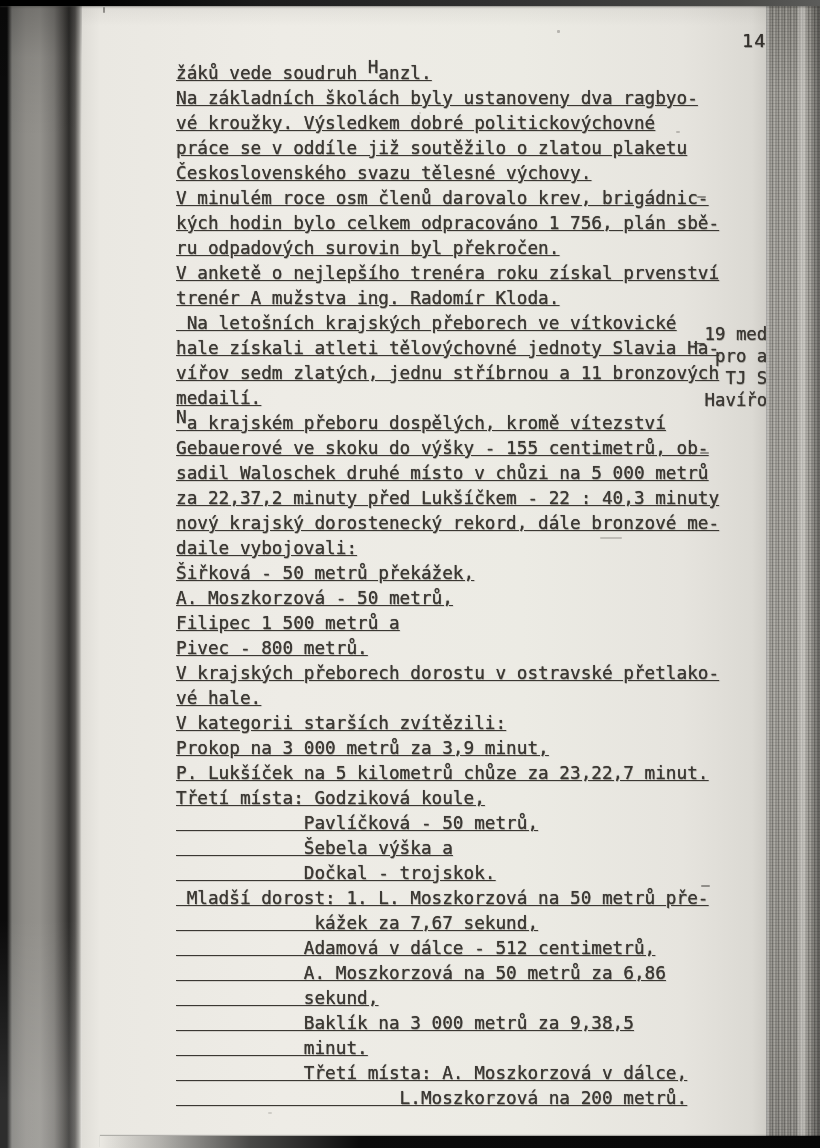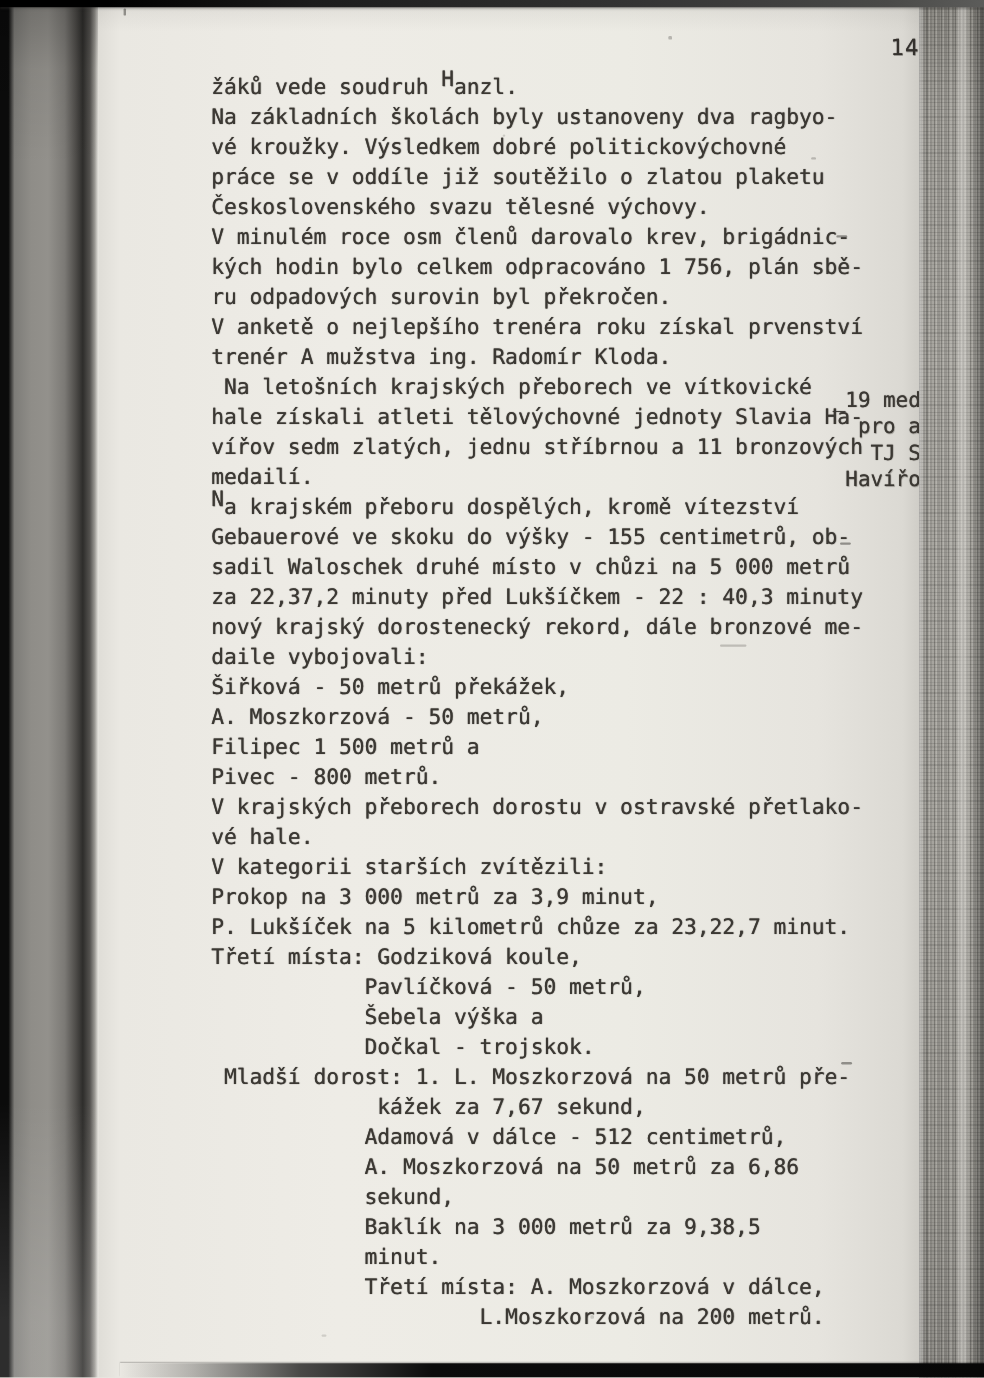--- a/index.html
+++ b/index.html
@@ -53,20 +53,21 @@
   .page-number {
     position: absolute; left: 660px; top: 30px;
     font-size: 18.5px; letter-spacing: 1px; color: #34312d;
     text-shadow: 0 0 0.7px rgba(52,49,45,0.9), 0.5px 0.5px 0.5px rgba(52,49,45,0.35);
   }
   .body-text {
     position: absolute; left: 94px; top: 61px;
     font-size: 17.7px; line-height: 25px; white-space: pre;
     color: #3b3833;
     text-shadow: 0 0 0.7px rgba(59,56,51,0.88), 0.5px 0.5px 0.6px rgba(59,56,51,0.32);
+    text-decoration: underline;
   }
   .body-text .line { height: 25px; }
   .sup { position: relative; top: -6px; }
   .margin-note {
     position: absolute; left: 612px; top: 323px;
     font-size: 17.4px; line-height: 22px; white-space: pre;
     color: #3b3833;
     text-shadow: 0 0 0.7px rgba(59,56,51,0.88), 0.5px 0.5px 0.6px rgba(59,56,51,0.32);
   }
   .margin-note .mline { height: 22px; }

